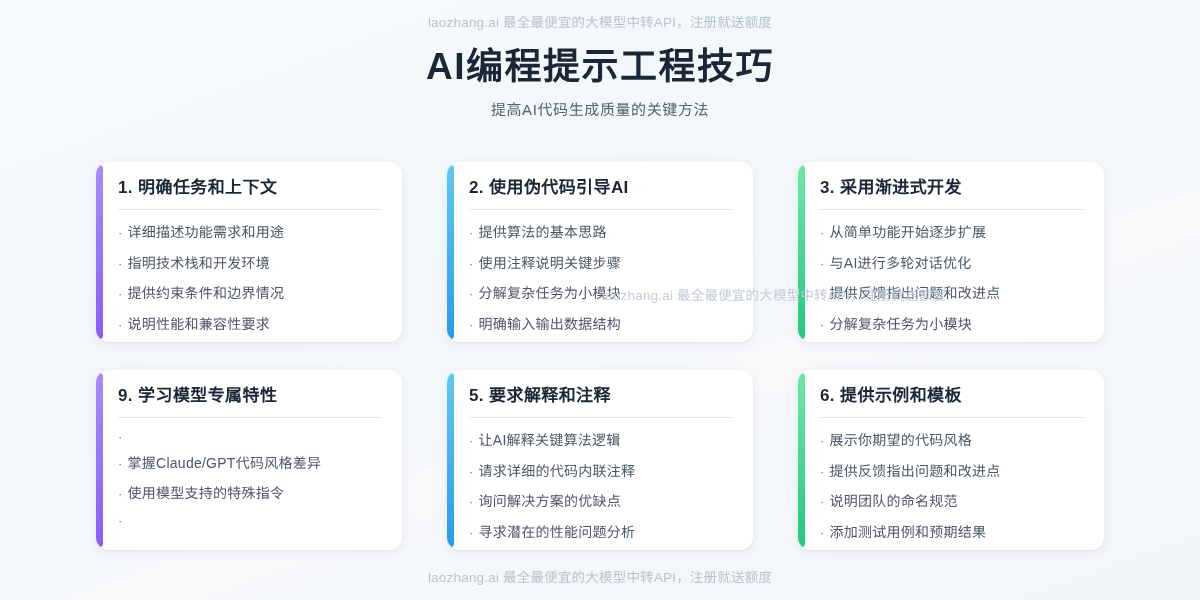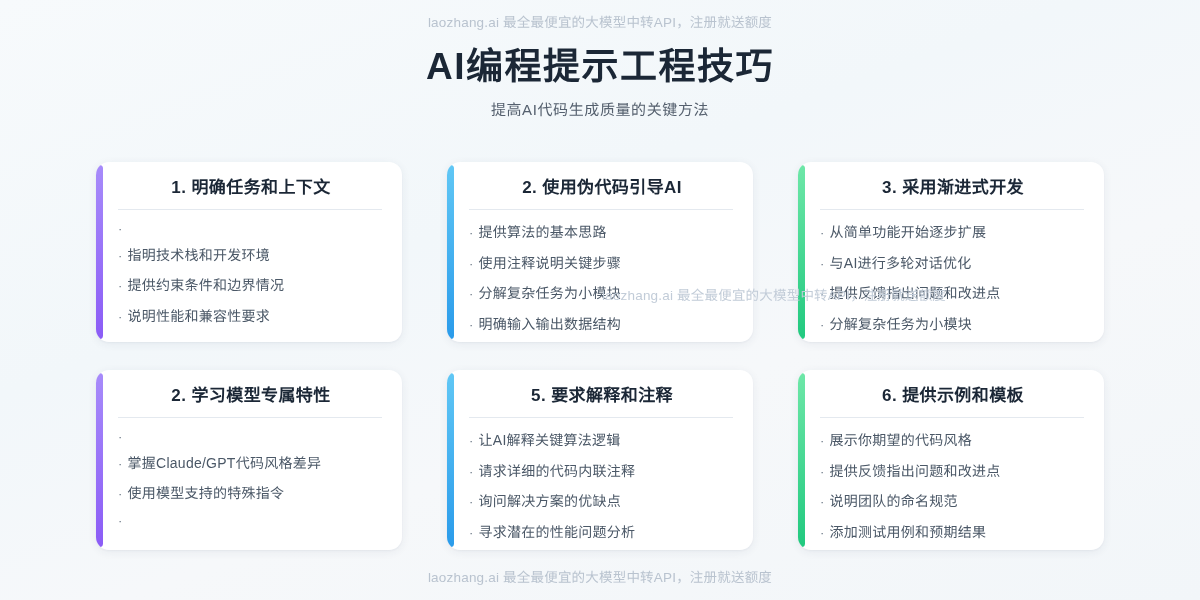--- a/index.html
+++ b/index.html
@@ -74,21 +74,20 @@
   }
 
   .card {
     position: relative;
     background: #ffffff;
     border-radius: 13px;
     box-shadow: 0 2px 10px rgba(40, 60, 90, 0.07),
                 0 1px 2px rgba(40, 60, 90, 0.04);
     padding: 16px 18px 14px 22px;
     overflow: hidden;
-    text-align: center;
   }
 
   .accent {
     position: absolute;
     left: 0;
     top: 3px;
     bottom: 3px;
     width: 7px;
     border-radius: 6px;
   }
@@ -177,20 +176,21 @@
   </div>
 
   <div class="grid">
       <div class="card">
         <div class="accent purple"></div>
         <div class="card-title">1. 明确任务和上下文</div>
         <div class="card-divider"></div>
         <ul class="bullets">
           <li>
             <span class="dot">·</span>
+            <span>详细描述功能需求和用途</span>
           </li>
           <li>
             <span class="dot">·</span>
             <span>指明技术栈和开发环境</span>
           </li>
           <li>
             <span class="dot">·</span>
             <span>提供约束条件和边界情况</span>
           </li>
           <li>
@@ -240,21 +240,21 @@
             <span>提供反馈指出问题和改进点</span>
           </li>
           <li>
             <span class="dot">·</span>
             <span>分解复杂任务为小模块</span>
           </li>
         </ul>
       </div>
       <div class="card">
         <div class="accent purple"></div>
-        <div class="card-title">2. 学习模型专属特性</div>
+        <div class="card-title">9. 学习模型专属特性</div>
         <div class="card-divider"></div>
         <ul class="bullets">
           <li>
             <span class="dot">·</span>
           </li>
           <li>
             <span class="dot">·</span>
             <span>掌握Claude/GPT代码风格差异</span>
           </li>
           <li>

